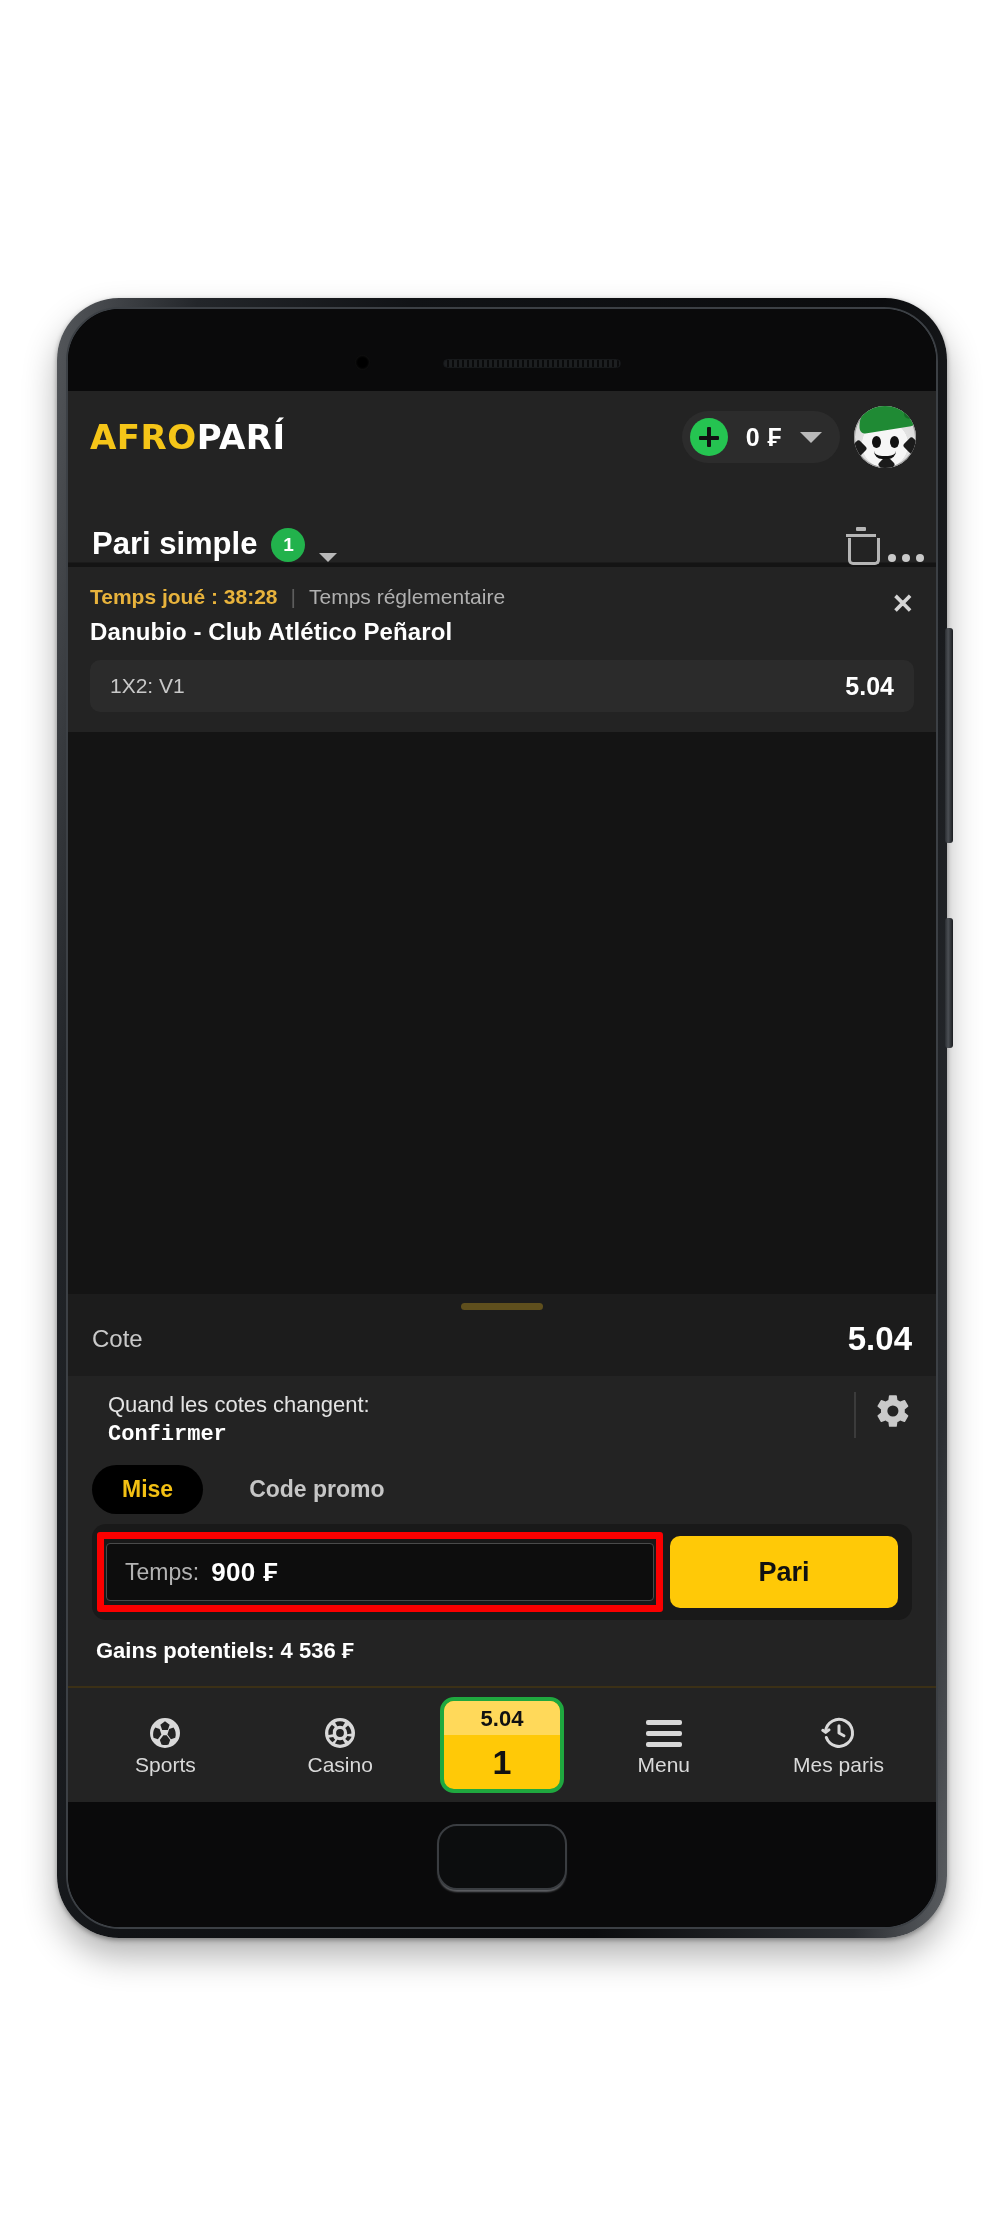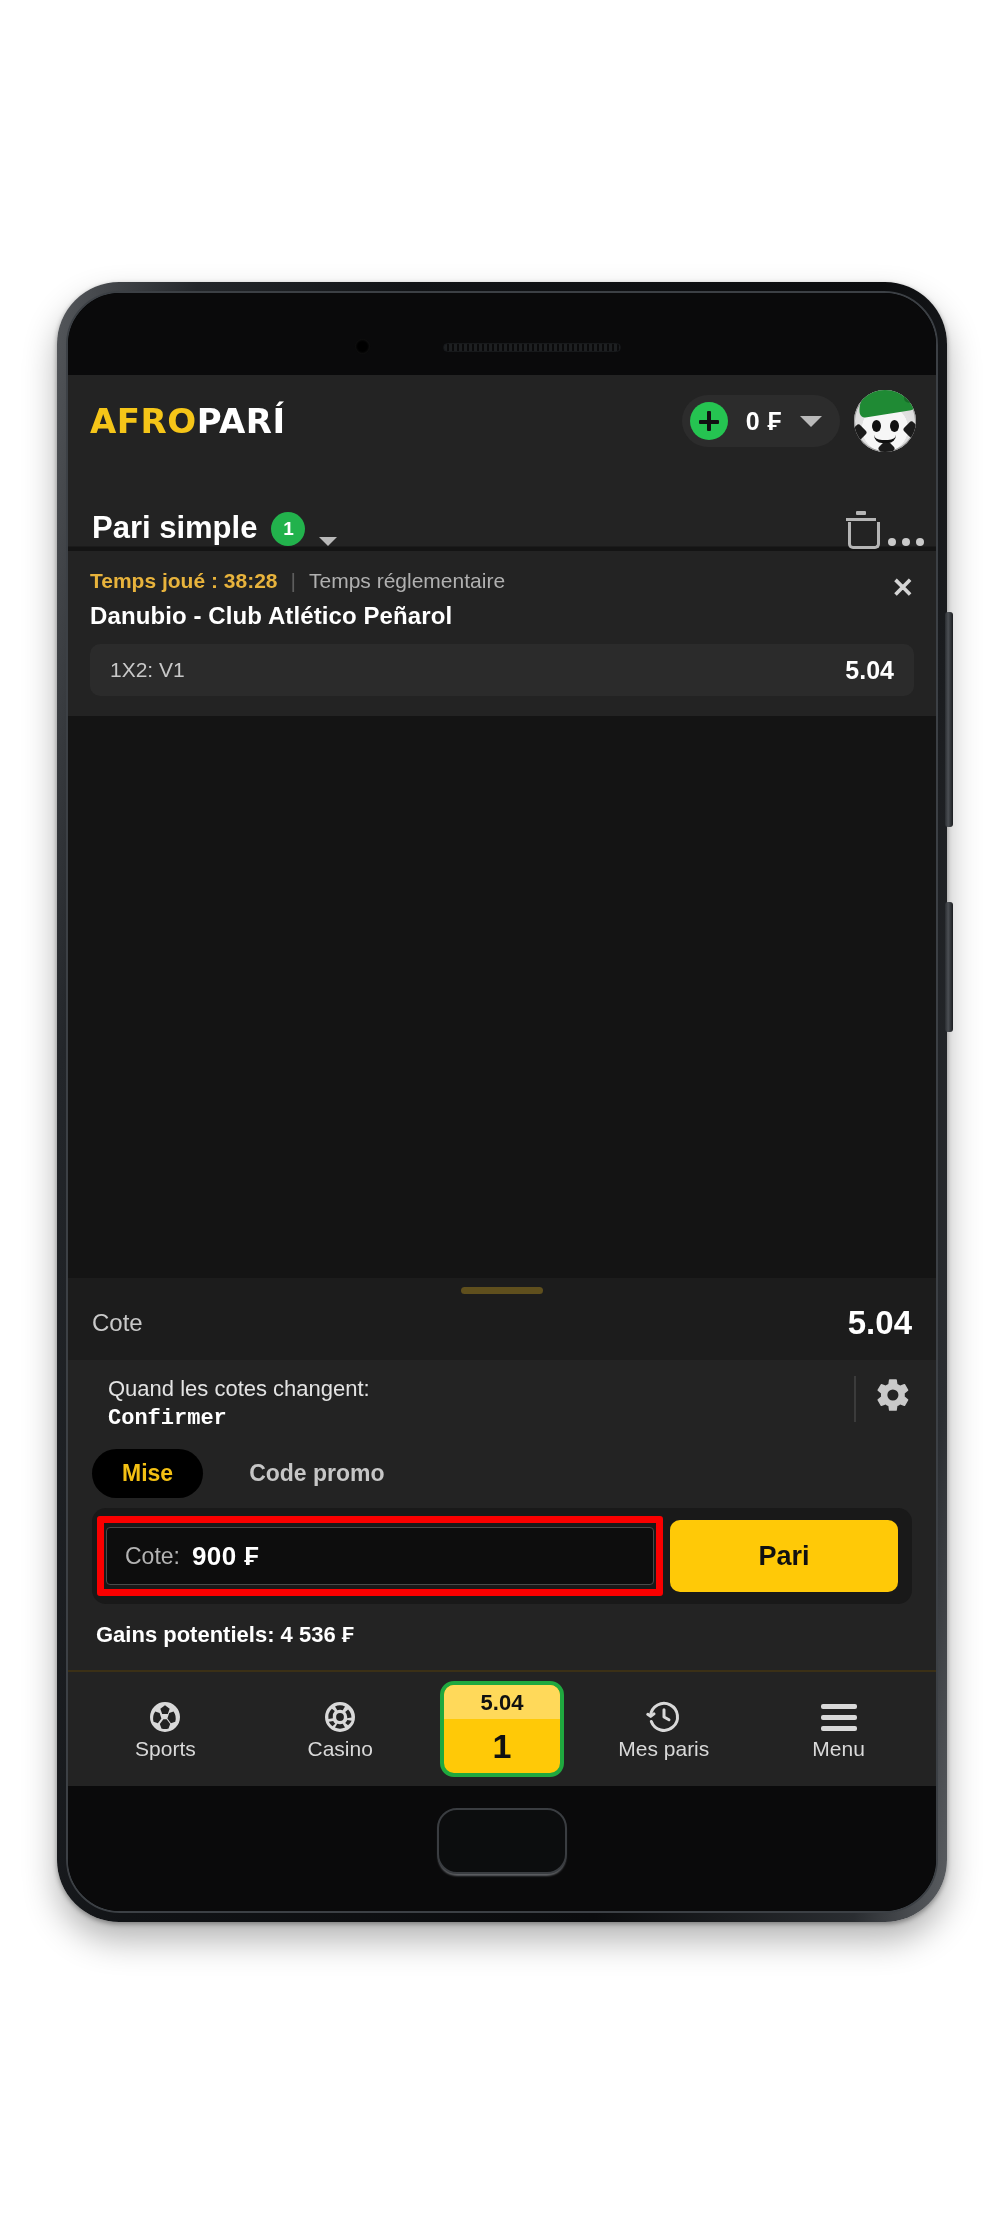--- a/index.html
+++ b/index.html
@@ -7,21 +7,21 @@
     width: 1005px; height: 2233px;
     background: #ffffff;
     font-family: "Liberation Sans", sans-serif;
     overflow: hidden;
   }
   .page { position: relative; width: 1005px; height: 2233px; background:#fff; }
 
   
   .phone {
     position: absolute;
-    left: 57px; top: 282px;
+    left: 57px; top: 298px;
     width: 890px; height: 1640px;
     border-radius: 62px;
     background: linear-gradient(100deg,#55585c 0%,#23262a 12%,#111316 30%,#0b0c0e 70%,#2a2d31 92%,#5d6064 100%);
     box-shadow: 0 18px 34px rgba(0,0,0,.30), 0 2px 5px rgba(0,0,0,.35);
     padding: 9px;
   }
   .phone-inner {
     position:relative;
     width:100%; height:100%;
     border-radius: 54px;
@@ -362,21 +362,21 @@
 
         <div class="tabs-row">
           <div class="tab active">Mise</div>
           <div class="tab inactive">Code promo</div>
         </div>
 
         <div class="stake-outer">
           <div class="stake-row">
             <div class="stake-field-wrap">
               <div class="stake-field">
-                <span class="stake-label">Cote:</span>
+                <span class="stake-label">Temps:</span>
                 <span class="stake-value">900 ₣</span>
               </div>
               <div class="hl-box"></div>
             </div>
             <button class="bet-button">Pari</button>
           </div>
         </div>
 
         <div class="gains">Gains potentiels: 4 536 ₣</div>
 
@@ -396,44 +396,44 @@
               <svg viewBox="0 0 24 24" width="36" height="36" fill="#d9d9d9">
                 <path d="M12 2a10 10 0 1 0 0 20 10 10 0 0 0 0-20zm0 2.2c1.2 0 2.33.27 3.34.75l-1.5 2.6A5 5 0 0 0 12 7.2c-.64 0-1.25.12-1.81.33l-1.5-2.6A7.8 7.8 0 0 1 12 4.2zM6.6 6.42l1.92 1.6A4.99 4.99 0 0 0 7.2 12c0 .3.03.6.08.88l-2.93.53A7.8 7.8 0 0 1 6.6 6.42zm-2.05 8.7l2.93-.53c.3.76.78 1.42 1.38 1.94l-1.92 1.6a7.83 7.83 0 0 1-2.39-3zM12 19.8c-1.2 0-2.33-.27-3.34-.75l1.5-2.6c.57.21 1.18.33 1.84.33s1.27-.12 1.84-.33l1.5 2.6c-1.01.48-2.14.75-3.34.75zm5.4-2.22l-1.92-1.6c.6-.52 1.08-1.18 1.38-1.94l2.93.53a7.83 7.83 0 0 1-2.39 3zm-.68-4.7c.05-.28.08-.58.08-.88a4.99 4.99 0 0 0-1.32-3.38l1.92-1.6a7.8 7.8 0 0 1 2.25 5.33l-2.93.53zM12 9.4a2.6 2.6 0 1 1 0 5.2 2.6 2.6 0 0 1 0-5.2z"></path>
               </svg>
             </div>
             <div class="nav-label">Casino</div>
           </div>
 
           <div class="betslip-btn">
             <div class="betslip-odds">5.04</div>
             <div class="betslip-count">1</div>
+          </div>
+
+          <div class="nav-item">
+            <div class="nav-ico">
+              <div class="hamburger">
+                  <span></span>
+                  <span></span>
+                  <span></span>
+                </div>
+            </div>
+            <div class="nav-label">Menu</div>
           </div>
 
           <div class="nav-item">
             <div class="nav-ico">
               <svg viewBox="0 0 24 24" width="36" height="36" fill="none" stroke="#d9d9d9" stroke-width="2" stroke-linecap="round" stroke-linejoin="round">
                 <path d="M3.05 11a9 9 0 1 1 .5 4"></path>
                 <polyline points="1.2,10.2 3.1,11.6 5.3,9.9"></polyline>
                 <polyline points="12,7.2 12,12 15.3,13.8"></polyline>
               </svg>
             </div>
             <div class="nav-label">Mes paris</div>
           </div>
 
-          <div class="nav-item">
-            <div class="nav-ico">
-              <div class="hamburger">
-                  <span></span>
-                  <span></span>
-                  <span></span>
-                </div>
-            </div>
-            <div class="nav-label">Menu</div>
-          </div>
-
         </div>
       </div>
 
       <div class="bezel-bottom">
         <div class="home-btn"></div>
       </div>
     </div>
   </div>
 </div>
 

